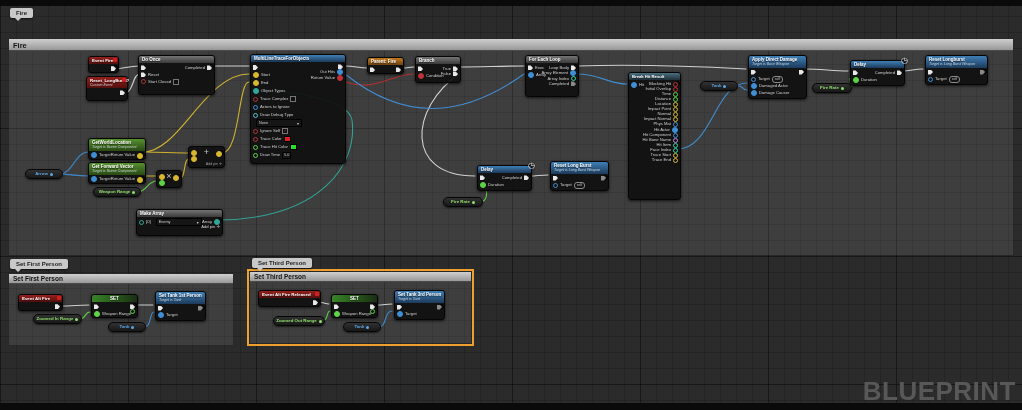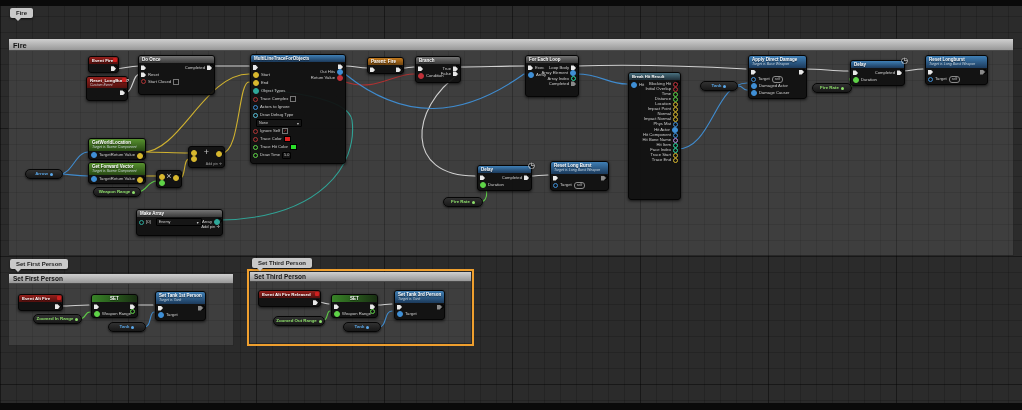--- a/index.html
+++ b/index.html
@@ -797,14 +797,15 @@
               <span class="shape xh"></span>
             </div>
           </div>
         </div>
       </div>
       <div class="pill" style="left: 343px; top: 322px; width: 38px; height: 10px;">
         <span class="plabel" style="color: rgb(90, 167, 232);">Tank</span>
         <span class="pdot" style="background: rgb(90, 167, 232);"></span>
       </div>
     </div>
+  <div id="watermark">BLUEPRINT</div>
   <div class="bar bottom"></div>
 </div>
 
 </body></html>

